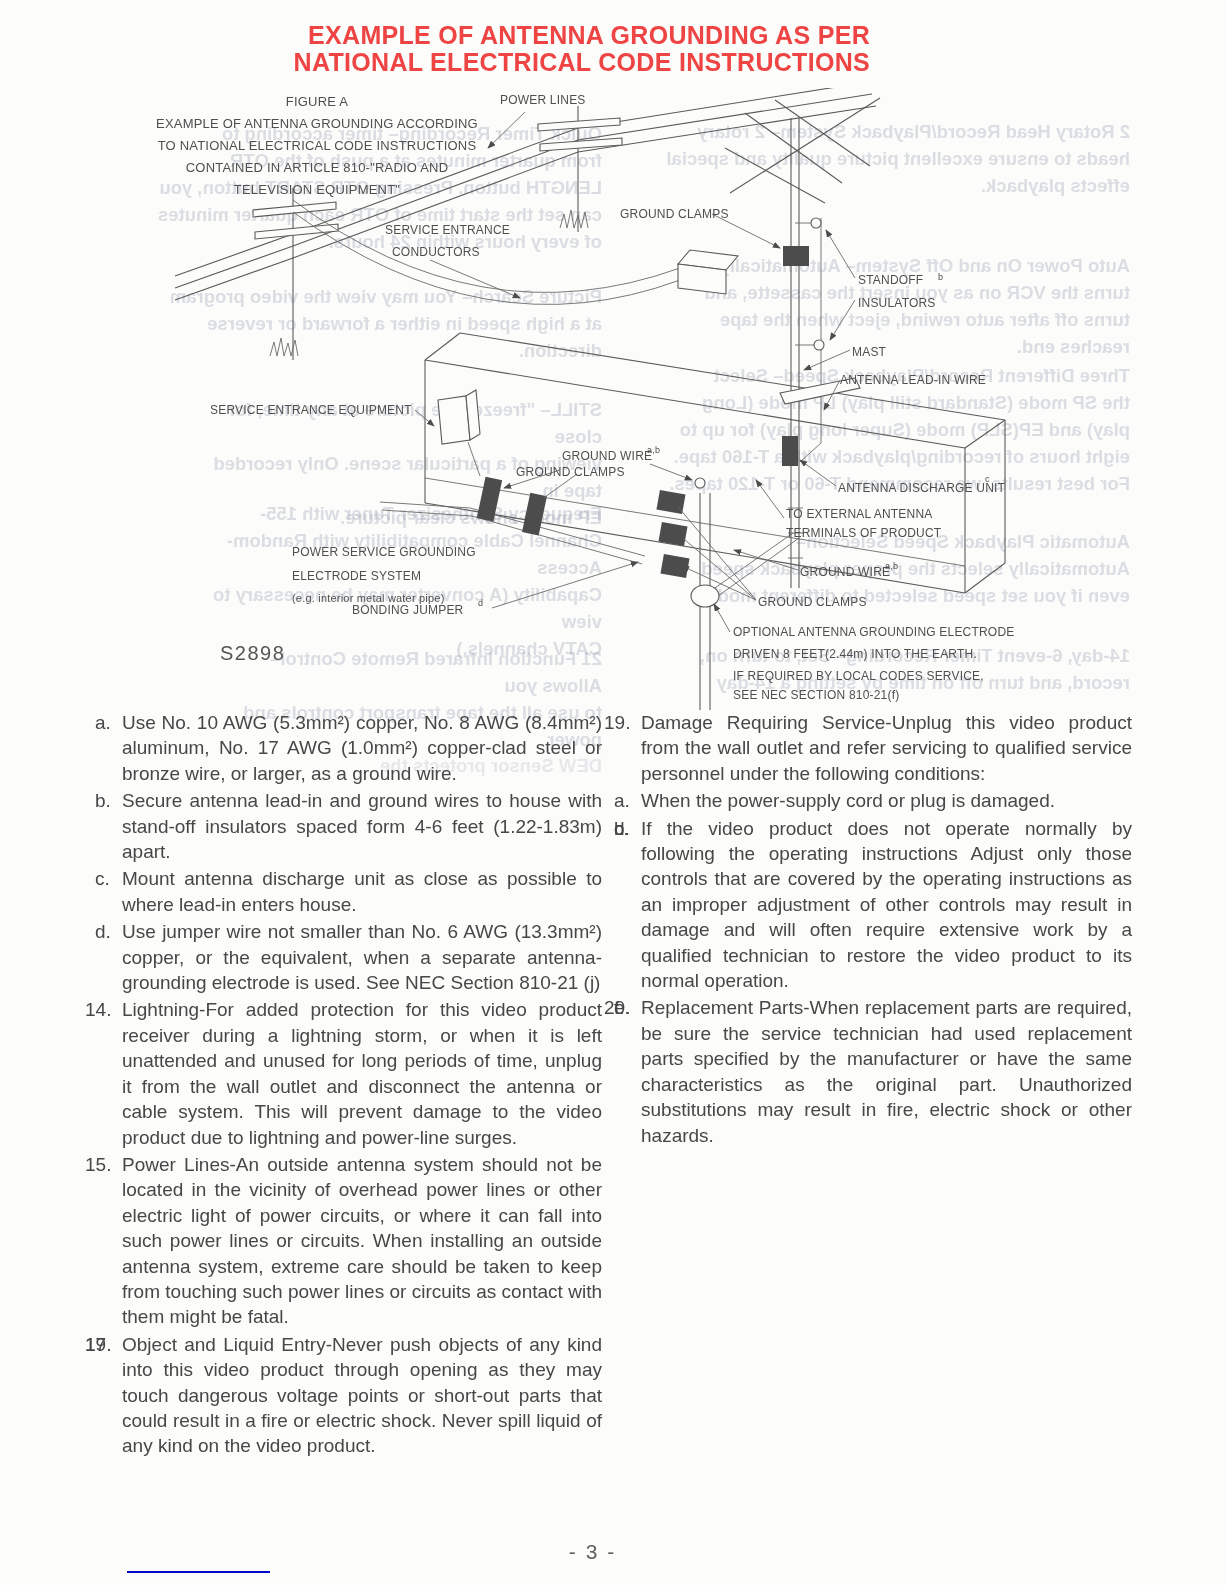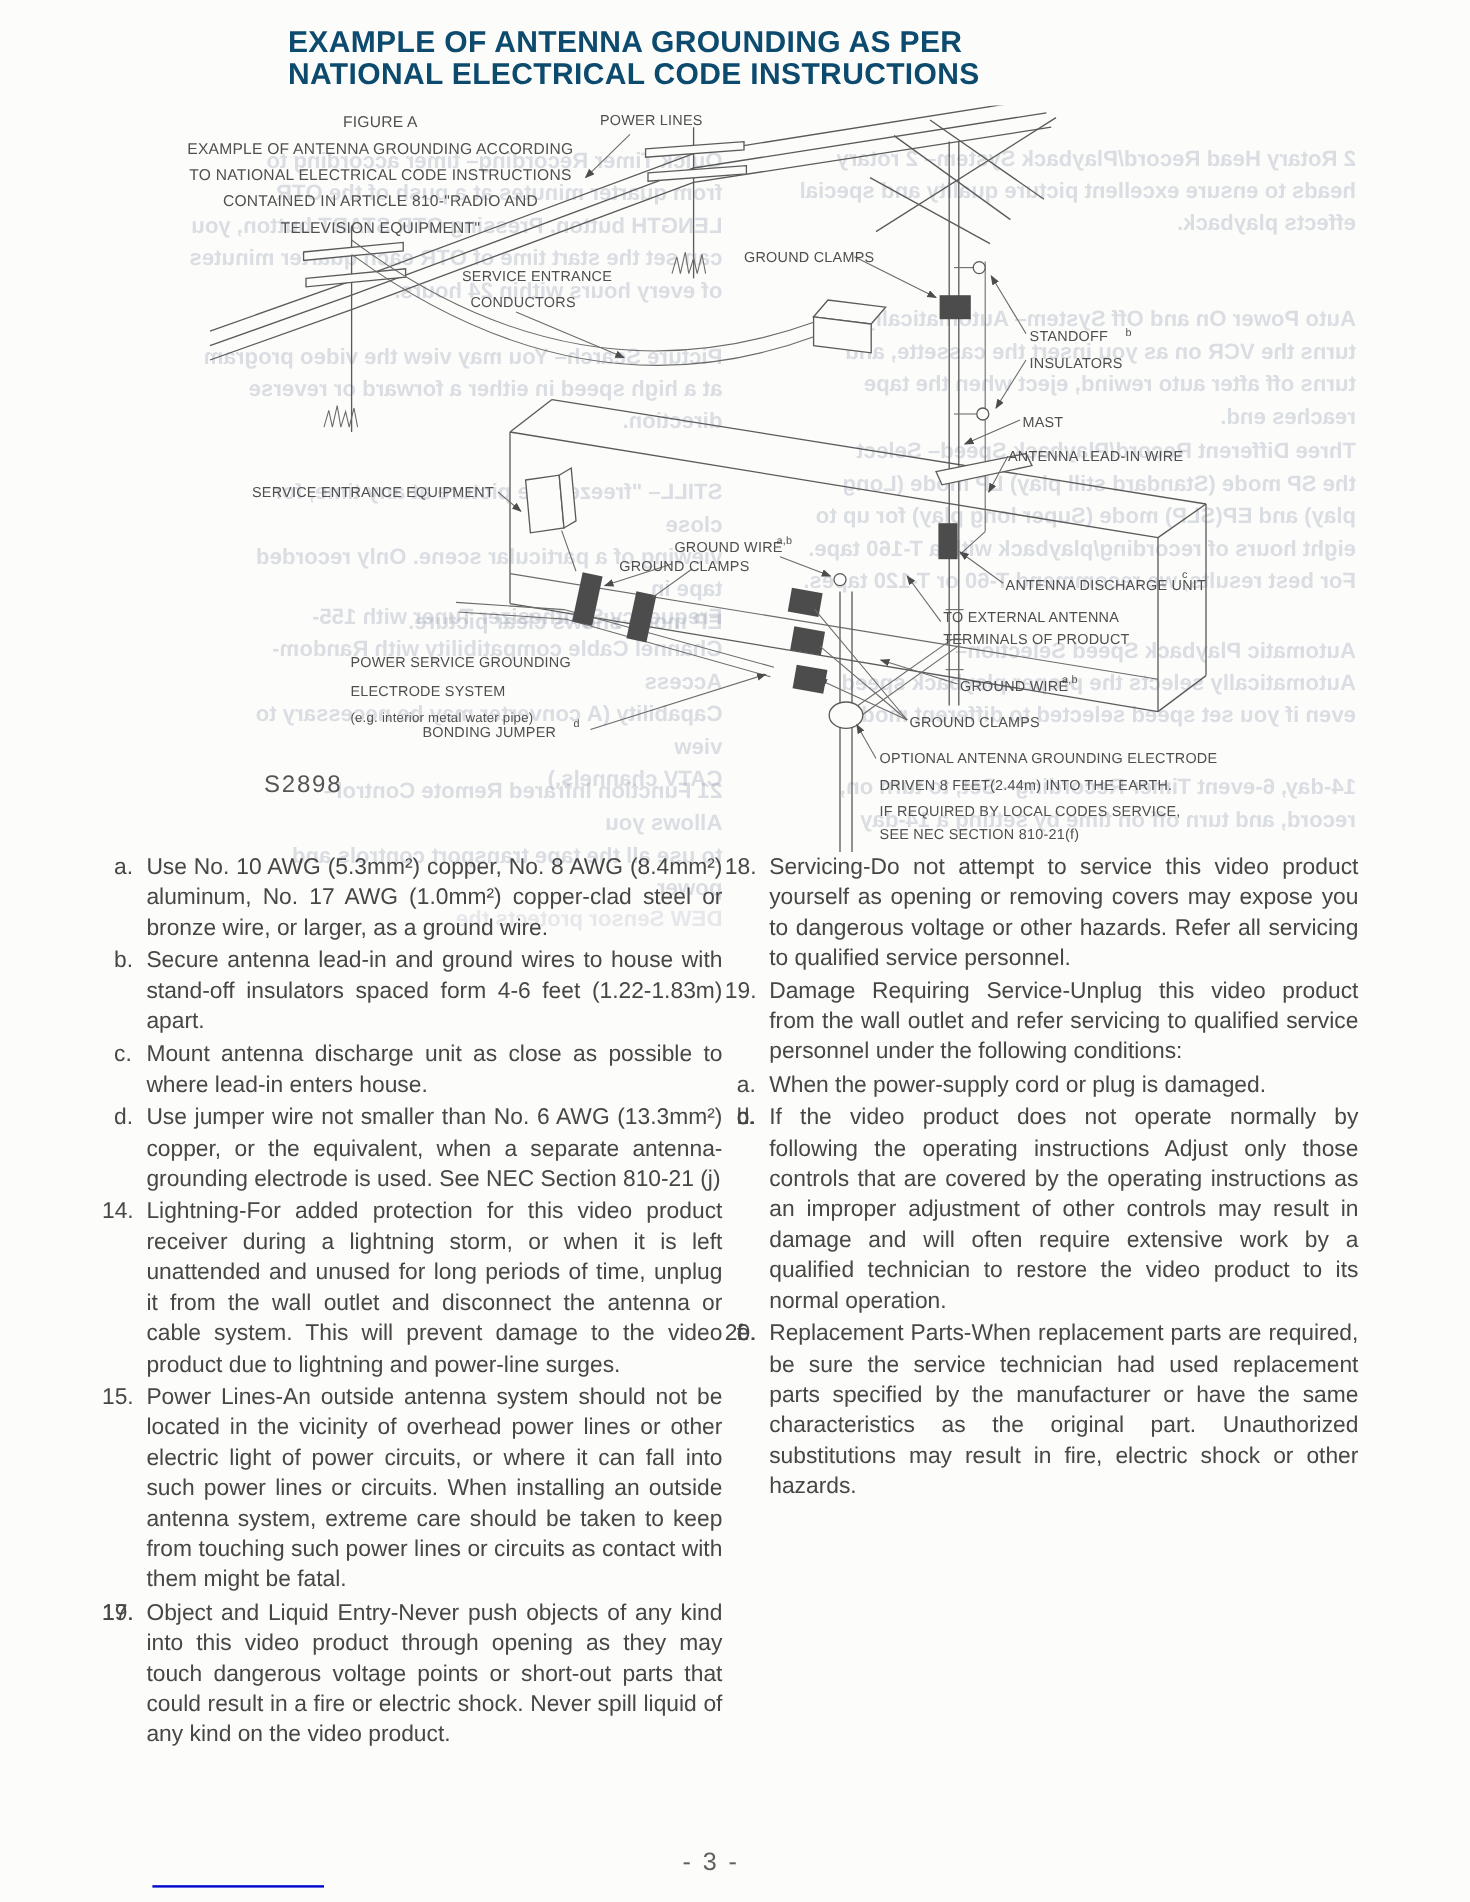--- a/index.html
+++ b/index.html
@@ -1,20 +1,20 @@
 <!DOCTYPE html>
 <html><head>
 <meta charset="utf-8">
 <style>
   html,body{margin:0;padding:0;background:#e8e8e6;}
   #page{position:relative;width:1225px;height:1585px;background:#fcfcfa;overflow:hidden;
         font-family:"Liberation Sans", sans-serif;color:#474747;}
   .abs{position:absolute;}
-  #title{left:240px;top:22px;width:630px;text-align:left;font-weight:bold;
-         font-size:25px;line-height:27px;color:#0c4a6e;letter-spacing:.3px;}
+  #title{left:240px;top:22px;width:630px;text-align:right;font-weight:bold;
+         font-size:25px;line-height:27px;color:#ef4444;letter-spacing:.3px;}
   
   .ghost{position:absolute;transform:scaleX(-1);color:#9aa2b6;opacity:.34;font-weight:bold;
          font-size:18.5px;line-height:27px;white-space:pre-line;z-index:0;}
   svg{position:absolute;z-index:1;}
   svg text{font-family:"Liberation Sans", sans-serif;fill:#4f4f4f;font-size:12px;letter-spacing:.2px;}
   svg text.cap{font-size:13px;text-anchor:middle;}
   svg text.sup{font-size:9px;}
   svg text.pn{font-size:20px;letter-spacing:1.5px;fill:#555;}
   svg .ln{stroke:#5a5a5a;stroke-width:1.1;fill:none;}
   svg .thin{stroke:#6a6a6a;stroke-width:.9;fill:none;}
@@ -219,21 +219,20 @@
     <div class="item let"><span class="mk">b.</span><span>Secure antenna lead-in and ground wires to house with stand-off insulators spaced form 4-6 feet (1.22-1.83m) apart.</span></div>
     <div class="item let"><span class="mk">c.</span><span>Mount antenna discharge unit as close as possible to where lead-in enters house.</span></div>
     <div class="item let"><span class="mk">d.</span><span>Use jumper wire not smaller than No. 6 AWG (13.3mm²) copper, or the equivalent, when a separate antenna-grounding electrode is used. See NEC Section 810-21 (j)</span></div>
     <div class="item num"><span class="mk">14.</span><span>Lightning-For added protection for this video product receiver during a lightning storm, or when it is left unattended and unused for long periods of time, unplug it from the wall outlet and disconnect the antenna or cable system. This will prevent damage to the video product due to lightning and power-line surges.</span></div>
     <div class="item num"><span class="mk">15.</span><span>Power Lines-An outside antenna system should not be located in the vicinity of overhead power lines or other electric light of power circuits, or where it can fall into such power lines or circuits. When installing an outside antenna system, extreme care should be taken to keep from touching such power lines or circuits as contact with them might be fatal.</span></div>
     <div class="item num"><span class="mk">19.</span></div>
     <div class="item num"><span class="mk">17.</span><span>Object and Liquid Entry-Never push objects of any kind into this video product through opening as they may touch dangerous voltage points or short-out parts that could result in a fire or electric shock. Never spill liquid of any kind on the video product.</span></div>
   </div>
 
   <div class="col" id="colR">
-    <div class="item num"><span class="mk">18.</span><span>Servicing-Do not attempt to service this video product yourself as opening or removing covers may expose you to dangerous voltage or other hazards. Refer all servicing to qualified service personnel.</span></div>
     <div class="item num"><span class="mk">19.</span><span>Damage Requiring Service-Unplug this video product from the wall outlet and refer servicing to qualified service personnel under the following conditions:</span></div>
     <div class="item let"><span class="mk">a.</span><span>When the power-supply cord or plug is damaged.</span></div>
     <div class="item let"><span class="mk">b.</span></div>
     <div class="item let"><span class="mk">c.</span></div>
     <div class="item let"><span class="mk">d.</span><span>If the video product does not operate normally by following the operating instructions Adjust only those controls that are covered by the operating instructions as an improper adjustment of other controls may result in damage and will often require extensive work by a qualified technician to restore the video product to its normal operation.</span></div>
     <div class="item let"><span class="mk">e.</span></div>
     <div class="item let"><span class="mk">f.</span></div>
     <div class="item num"><span class="mk">20.</span><span>Replacement Parts-When replacement parts are required, be sure the service technician had used replacement parts specified by the manufacturer or have the same characteristics as the original part. Unauthorized substitutions may result in fire, electric shock or other hazards.</span></div>
   </div>
 

